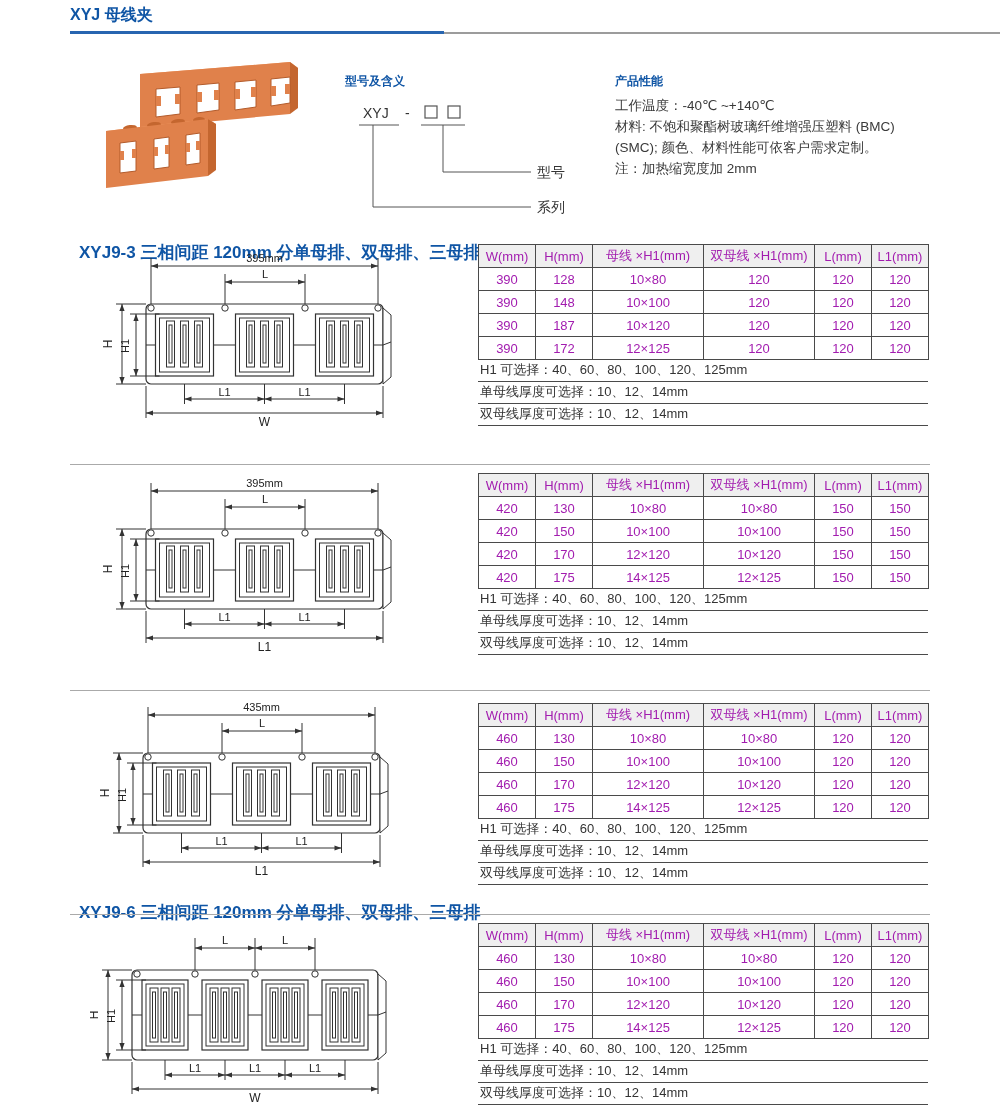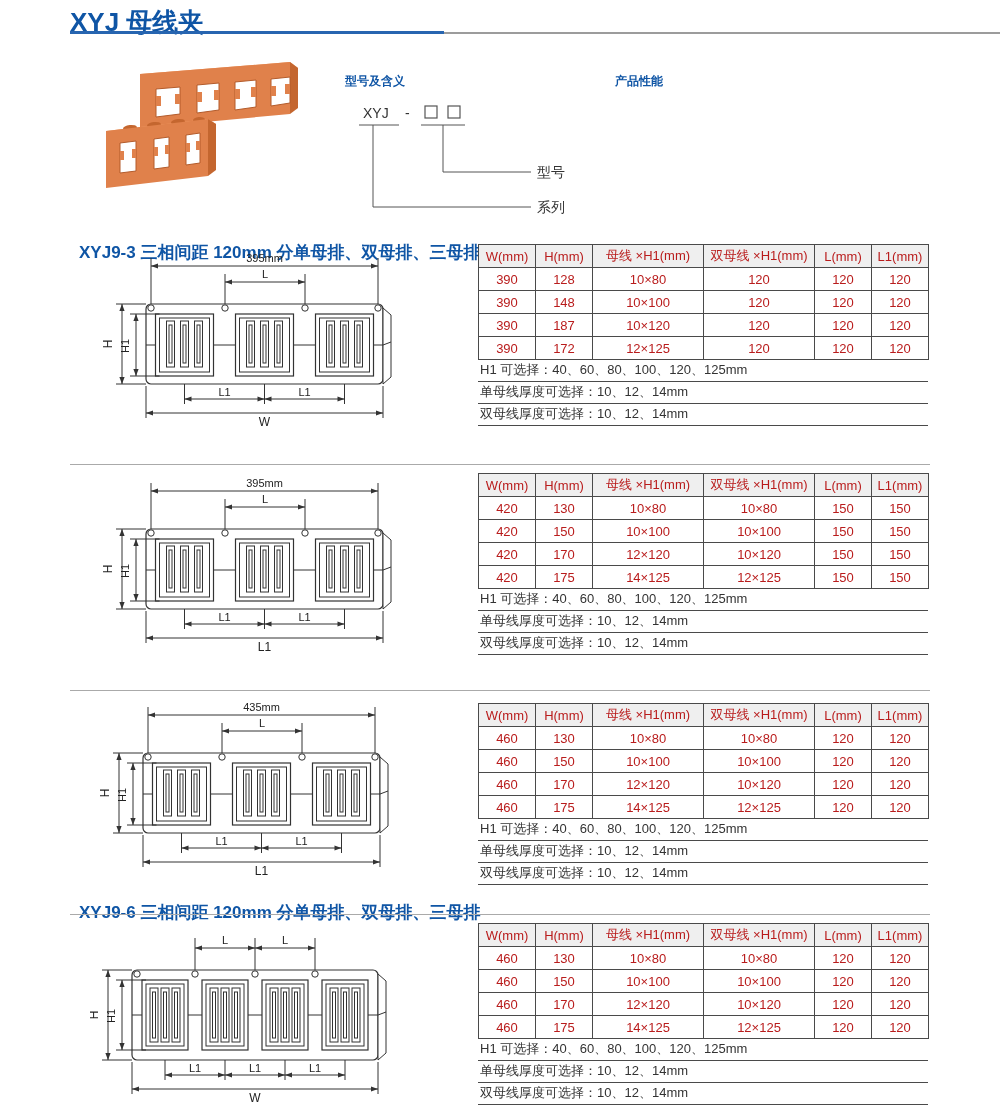--- a/index.html
+++ b/index.html
@@ -1,27 +1,27 @@
 <!DOCTYPE html>
 <html><head>
 <meta charset="utf-8">
 <style>
   html,body{margin:0;padding:0;background:#fff;}
   .page{position:relative;width:1000px;height:1120px;background:#fff;overflow:hidden;
         font-family:"Liberation Sans","DejaVu Sans",sans-serif;color:#333;}
-  .h-title{position:absolute;left:70px;top:5px;font-size:26px;font-weight:700;color:#0F55A5;white-space:nowrap;}
+  .h-title{position:absolute;left:70px;top:5px;font-size:16px;font-weight:700;color:#0F55A5;white-space:nowrap;}
   .h-rule{position:absolute;left:70px;top:31px;width:930px;height:4px;}
   .h-rule .blue{position:absolute;left:0;top:0;width:374px;height:3px;background:#2765B0;}
   .h-rule .gray{position:absolute;left:374px;top:1px;width:556px;height:2px;background:#9C9C9C;}
   .intro-h{position:absolute;font-size:12px;font-weight:700;color:#0F55A5;white-space:nowrap;}
   .perf-lines{position:absolute;left:615px;top:95px;width:385px;font-size:13.5px;line-height:21px;color:#3a3a3a;}
   .sec-h{position:absolute;left:70px;font-size:17px;font-weight:700;color:#0F55A5;white-space:nowrap;margin:9px;}
   .sec-rule{position:absolute;left:70px;width:860px;height:1px;background:#aaa;}
   .spec-table{position:absolute;left:478px;width:450px;border-collapse:collapse;table-layout:fixed;
-              font-size:13px;color:#b91c1c;text-align:center;border-radius:15px;}
+              font-size:13px;color:#a21caf;text-align:center;border-radius:15px;}
   .spec-table th{background:#EFEFEF;font-weight:400;border:1px solid #4a4a4a;height:22px;padding:0;white-space:nowrap;}
   .spec-table td{border:1px solid #4a4a4a;height:22px;padding:0;white-space:nowrap;}
   .notes{position:absolute;left:478px;width:450px;font-size:13px;color:#333;}
   .note-row{height:20px;line-height:20px;border-bottom:1px solid #4a4a4a;padding:0 0 1px 2px;white-space:nowrap;}
   .drawing{position:absolute;}
   svg text{font-family:"Liberation Sans","DejaVu Sans",sans-serif;}
   .model-svg line{stroke:#555;stroke-width:1;}
   .model-svg rect{fill:none;stroke:#555;stroke-width:1.2;}
   .model-svg text{fill:#333;font-size:14px;}
 </style>
@@ -84,20 +84,26 @@
       <line x1="76" y1="29" x2="120" y2="29"></line>
     <line x1="98" y1="29" x2="98" y2="76"></line>
       <line x1="98" y1="76" x2="186" y2="76"></line>
     <text x="192" y="81">型号</text>
     <line x1="28" y1="29" x2="28" y2="111"></line>
       <line x1="28" y1="111" x2="186" y2="111"></line>
     <text x="192" y="116">系列</text>
   </svg>
 
   <div class="intro-h" style="left:615px;top:73px">产品性能</div>
+  <div class="perf-lines">
+    <div>工作温度：-40℃ ~+140℃</div>
+    <div>材料: 不饱和聚酯树玻璃纤维增强压塑料 (BMC)</div>
+    <div>(SMC); 颜色、材料性能可依客户需求定制。</div>
+    <div>注：加热缩宽度加 2mm</div>
+  </div>
 
   <h2 class="sec-h" style="top:232px">XYJ9-3 三相间距 120mm 分单母排、双母排、三母排</h2>
   <svg class="drawing tech" style="left:98px;top:252px" width="310" height="175" viewBox="0 0 310 175">
       <line x1="53" y1="6" x2="53" y2="52" stroke="#333" stroke-width="1"></line>
       <line x1="280" y1="6" x2="280" y2="52" stroke="#333" stroke-width="1"></line>
       <line x1="53" y1="14" x2="280" y2="14" stroke="#333" stroke-width="1"></line>
       <polygon points="53,14 60,11.4 60,16.6" fill="#333"></polygon>
       <polygon points="280,14 273,11.4 273,16.6" fill="#333"></polygon>
       <text x="166.5" y="10" font-size="11" fill="#222" text-anchor="middle">395mm</text>
       <line x1="127" y1="22" x2="127" y2="52" stroke="#333" stroke-width="1"></line>

